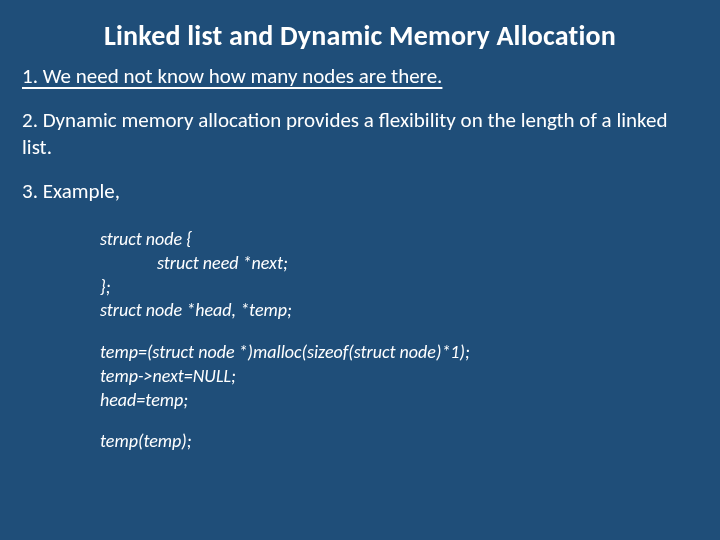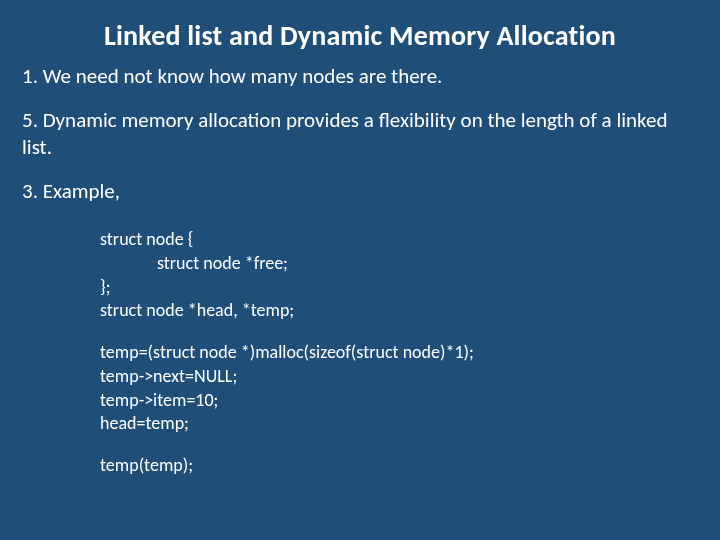--- a/index.html
+++ b/index.html
@@ -25,54 +25,54 @@
     color: #fff;
     margin: 6px 0 10px 0;
     letter-spacing: 0.2px;
   }
   .point {
     font-size: 21px;
     color: #fff;
     margin: 6px 0 18px 0;
     line-height: 1.25;
   }
-  .pt1 { text-underline-offset: 4px; }
+  .pt1 { text-decoration: underline; text-underline-offset: 4px; }
   .code-block {
     margin-left: 78px;
     font-size: 18px;
     color: #fff;
     line-height: 1.32;
+    font-style: italic;
   }
   .code-line { white-space: pre; }
   .code-group { margin-bottom: 18px; }
 </style>
 </head>
 <body>
 
 <div class="slide">
 
   <div class="title">Linked list and Dynamic Memory Allocation</div>
 
   <div class="point pt1">1.   We need not know how many nodes are there.</div>
 
-  <div class="point">5. Dynamic memory allocation provides a flexibility on the length of a linked list.</div>
+  <div class="point">2. Dynamic memory allocation provides a flexibility on the length of a linked list.</div>
 
   <div class="point" style="margin-bottom:24px;">3. Example,</div>
 
   <div class="code-block">
     <div class="code-group">
       <div class="code-line">struct node {</div>
-      <div class="code-line">              struct node *free;</div>
+      <div class="code-line">              struct need *next;</div>
       <div class="code-line">};</div>
       <div class="code-line">struct node *head, *temp;</div>
     </div>
     <div class="code-group">
       <div class="code-line">temp=(struct node *)malloc(sizeof(struct node)*1);</div>
       <div class="code-line">temp-&gt;next=NULL;</div>
-      <div class="code-line">temp-&gt;item=10;</div>
       <div class="code-line">head=temp;</div>
     </div>
     <div class="code-group">
       <div class="code-line">temp(temp);</div>
     </div>
   </div>
 
 </div>
 
 </body></html>

